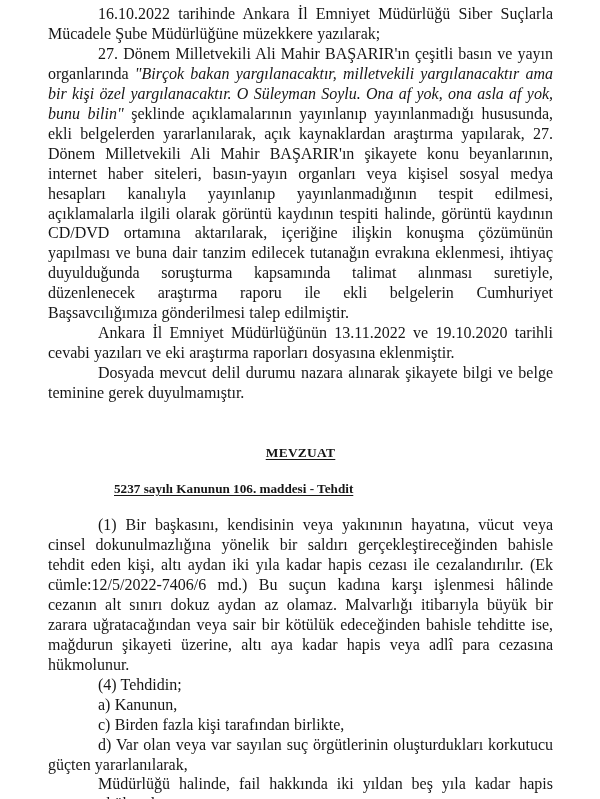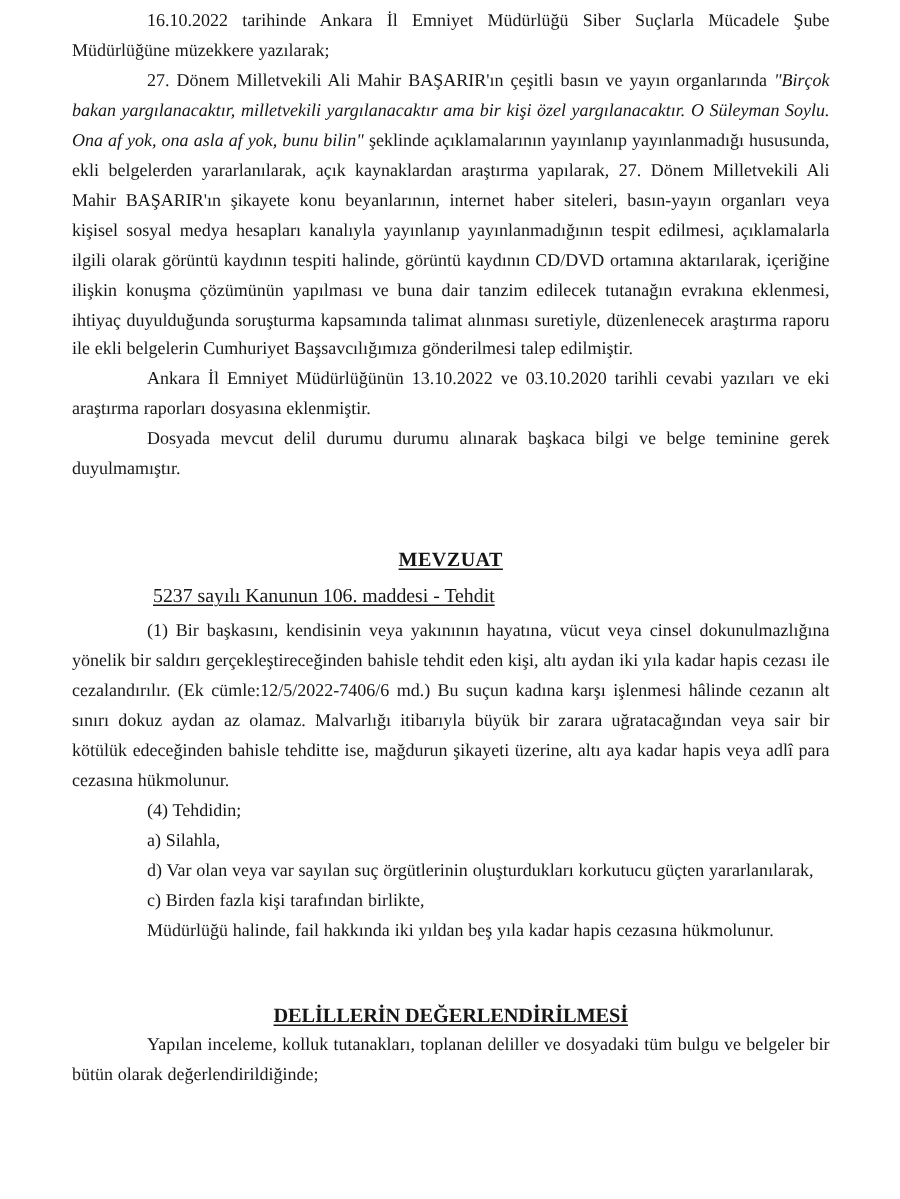--- a/index.html
+++ b/index.html
@@ -17,21 +17,21 @@
   }
   #page {
     position: relative;
     width: 600px;
     height: 799px;
     box-sizing: border-box;
     padding: 4px 47px 0 48px;
   }
   p {
     margin: 0;
-    font-size: 12px;
+    font-size: 16px;
     line-height: 19.95px;
     text-align: justify;
     text-justify: inter-word;
     word-spacing: 0.2px;
   }
   p.ind {
     text-indent: 50px;
   }
   .italic { font-style: italic; }
   .gap-lg { height: 40px; }
@@ -43,24 +43,24 @@
     line-height: 20px;
     font-weight: bold;
     text-align: center;
     letter-spacing: 0.3px;
   }
   h2.center-head span.u {
     text-decoration: underline;
     text-underline-offset: 2px;
   }
   h3.sub-head {
-    margin: 4px;
+    margin: 16px;
     font-size: 13.2px;
     line-height: 20px;
-    font-weight: normal;
+    font-weight: bold;
     text-align: left;
     text-indent: 50px;
   }
   h3.sub-head span.u {
     text-decoration: underline;
     text-underline-offset: 2px;
   }
   h2.delil {
     margin: 0;
     font-size: 13.6px;
@@ -76,40 +76,40 @@
 </style>
 </head>
 <body>
 
 <div id="page">
 
   <p class="ind">16.10.2022 tarihinde Ankara İl Emniyet Müdürlüğü Siber Suçlarla Mücadele Şube Müdürlüğüne müzekkere yazılarak;</p>
 
   <p class="ind"><span>27. Dönem Milletvekili Ali Mahir BAŞARIR'ın çeşitli basın ve yayın organlarında </span><span class="italic">"Birçok bakan yargılanacaktır, milletvekili yargılanacaktır ama bir kişi özel yargılanacaktır. O Süleyman Soylu. Ona af yok, ona asla af yok, bunu bilin"</span><span> şeklinde açıklamalarının yayınlanıp yayınlanmadığı hususunda, ekli belgelerden yararlanılarak, açık kaynaklardan araştırma yapılarak, 27. Dönem Milletvekili Ali Mahir BAŞARIR'ın şikayete konu beyanlarının, internet haber siteleri, basın-yayın organları veya kişisel sosyal medya hesapları kanalıyla yayınlanıp yayınlanmadığının tespit edilmesi, açıklamalarla ilgili olarak görüntü kaydının tespiti halinde, görüntü kaydının CD/DVD ortamına aktarılarak, içeriğine ilişkin konuşma çözümünün yapılması ve buna dair tanzim edilecek tutanağın evrakına eklenmesi, ihtiyaç duyulduğunda soruşturma kapsamında talimat alınması suretiyle,  düzenlenecek araştırma raporu ile ekli belgelerin Cumhuriyet Başsavcılığımıza gönderilmesi talep edilmiştir.</span></p>
 
-  <p class="ind">Ankara İl Emniyet Müdürlüğünün 13.10.2022 ve 03.10.2020 tarihli cevabi yazıları ve eki araştırma raporları dosyasına eklenmiştir.</p>
+  <p class="ind">Ankara İl Emniyet Müdürlüğünün 13.11.2022 ve 19.10.2020 tarihli cevabi yazıları ve eki araştırma raporları dosyasına eklenmiştir.</p>
 
-  <p class="ind">Dosyada mevcut delil durumu  durumu alınarak başkaca bilgi ve belge teminine gerek duyulmamıştır.</p>
+  <p class="ind">Dosyada mevcut delil durumu  nazara alınarak şikayete bilgi ve belge teminine gerek duyulmamıştır.</p>
 
   <div class="gap-lg"></div>
 
   <h2 class="center-head"><span class="u">MEVZUAT</span></h2>
 
   <h3 class="sub-head"><span class="u">5237 sayılı Kanunun 106. maddesi - Tehdit</span></h3>
 
   <p class="ind">(1) Bir başkasını, kendisinin veya yakınının hayatına, vücut veya cinsel dokunulmazlığına yönelik bir saldırı gerçekleştireceğinden bahisle tehdit eden kişi, altı aydan iki yıla kadar hapis cezası ile cezalandırılır. (Ek cümle:12/5/2022-7406/6 md.) Bu suçun kadına karşı işlenmesi hâlinde cezanın alt sınırı dokuz aydan az olamaz. Malvarlığı itibarıyla büyük bir zarara uğratacağından veya sair bir kötülük edeceğinden bahisle tehditte ise, mağdurun şikayeti üzerine, altı aya kadar hapis veya adlî para cezasına hükmolunur.</p>
 
   <p class="ind">(4) Tehdidin;</p>
 
-  <p class="ind">a) Silahla,</p>
+  <p class="ind">a) Kanunun,</p>
 
 
+  <p class="ind">c) Birden fazla kişi tarafından birlikte,</p>
+
   <p class="ind">d) Var olan veya var sayılan suç örgütlerinin oluşturdukları korkutucu güçten yararlanılarak,</p>
-
-  <p class="ind">c) Birden fazla kişi tarafından birlikte,</p>
 
   <p class="ind">Müdürlüğü halinde, fail hakkında iki yıldan beş yıla kadar hapis cezasına hükmolunur.</p>
 
 
   <div class="gap-xl"></div>
 
   <h2 class="delil"><span class="u">DELİLLERİN DEĞERLENDİRİLMESİ</span></h2>
 
   <p class="ind">Yapılan inceleme, kolluk tutanakları, toplanan deliller ve dosyadaki tüm bulgu ve belgeler bir bütün olarak değerlendirildiğinde;</p>
 

